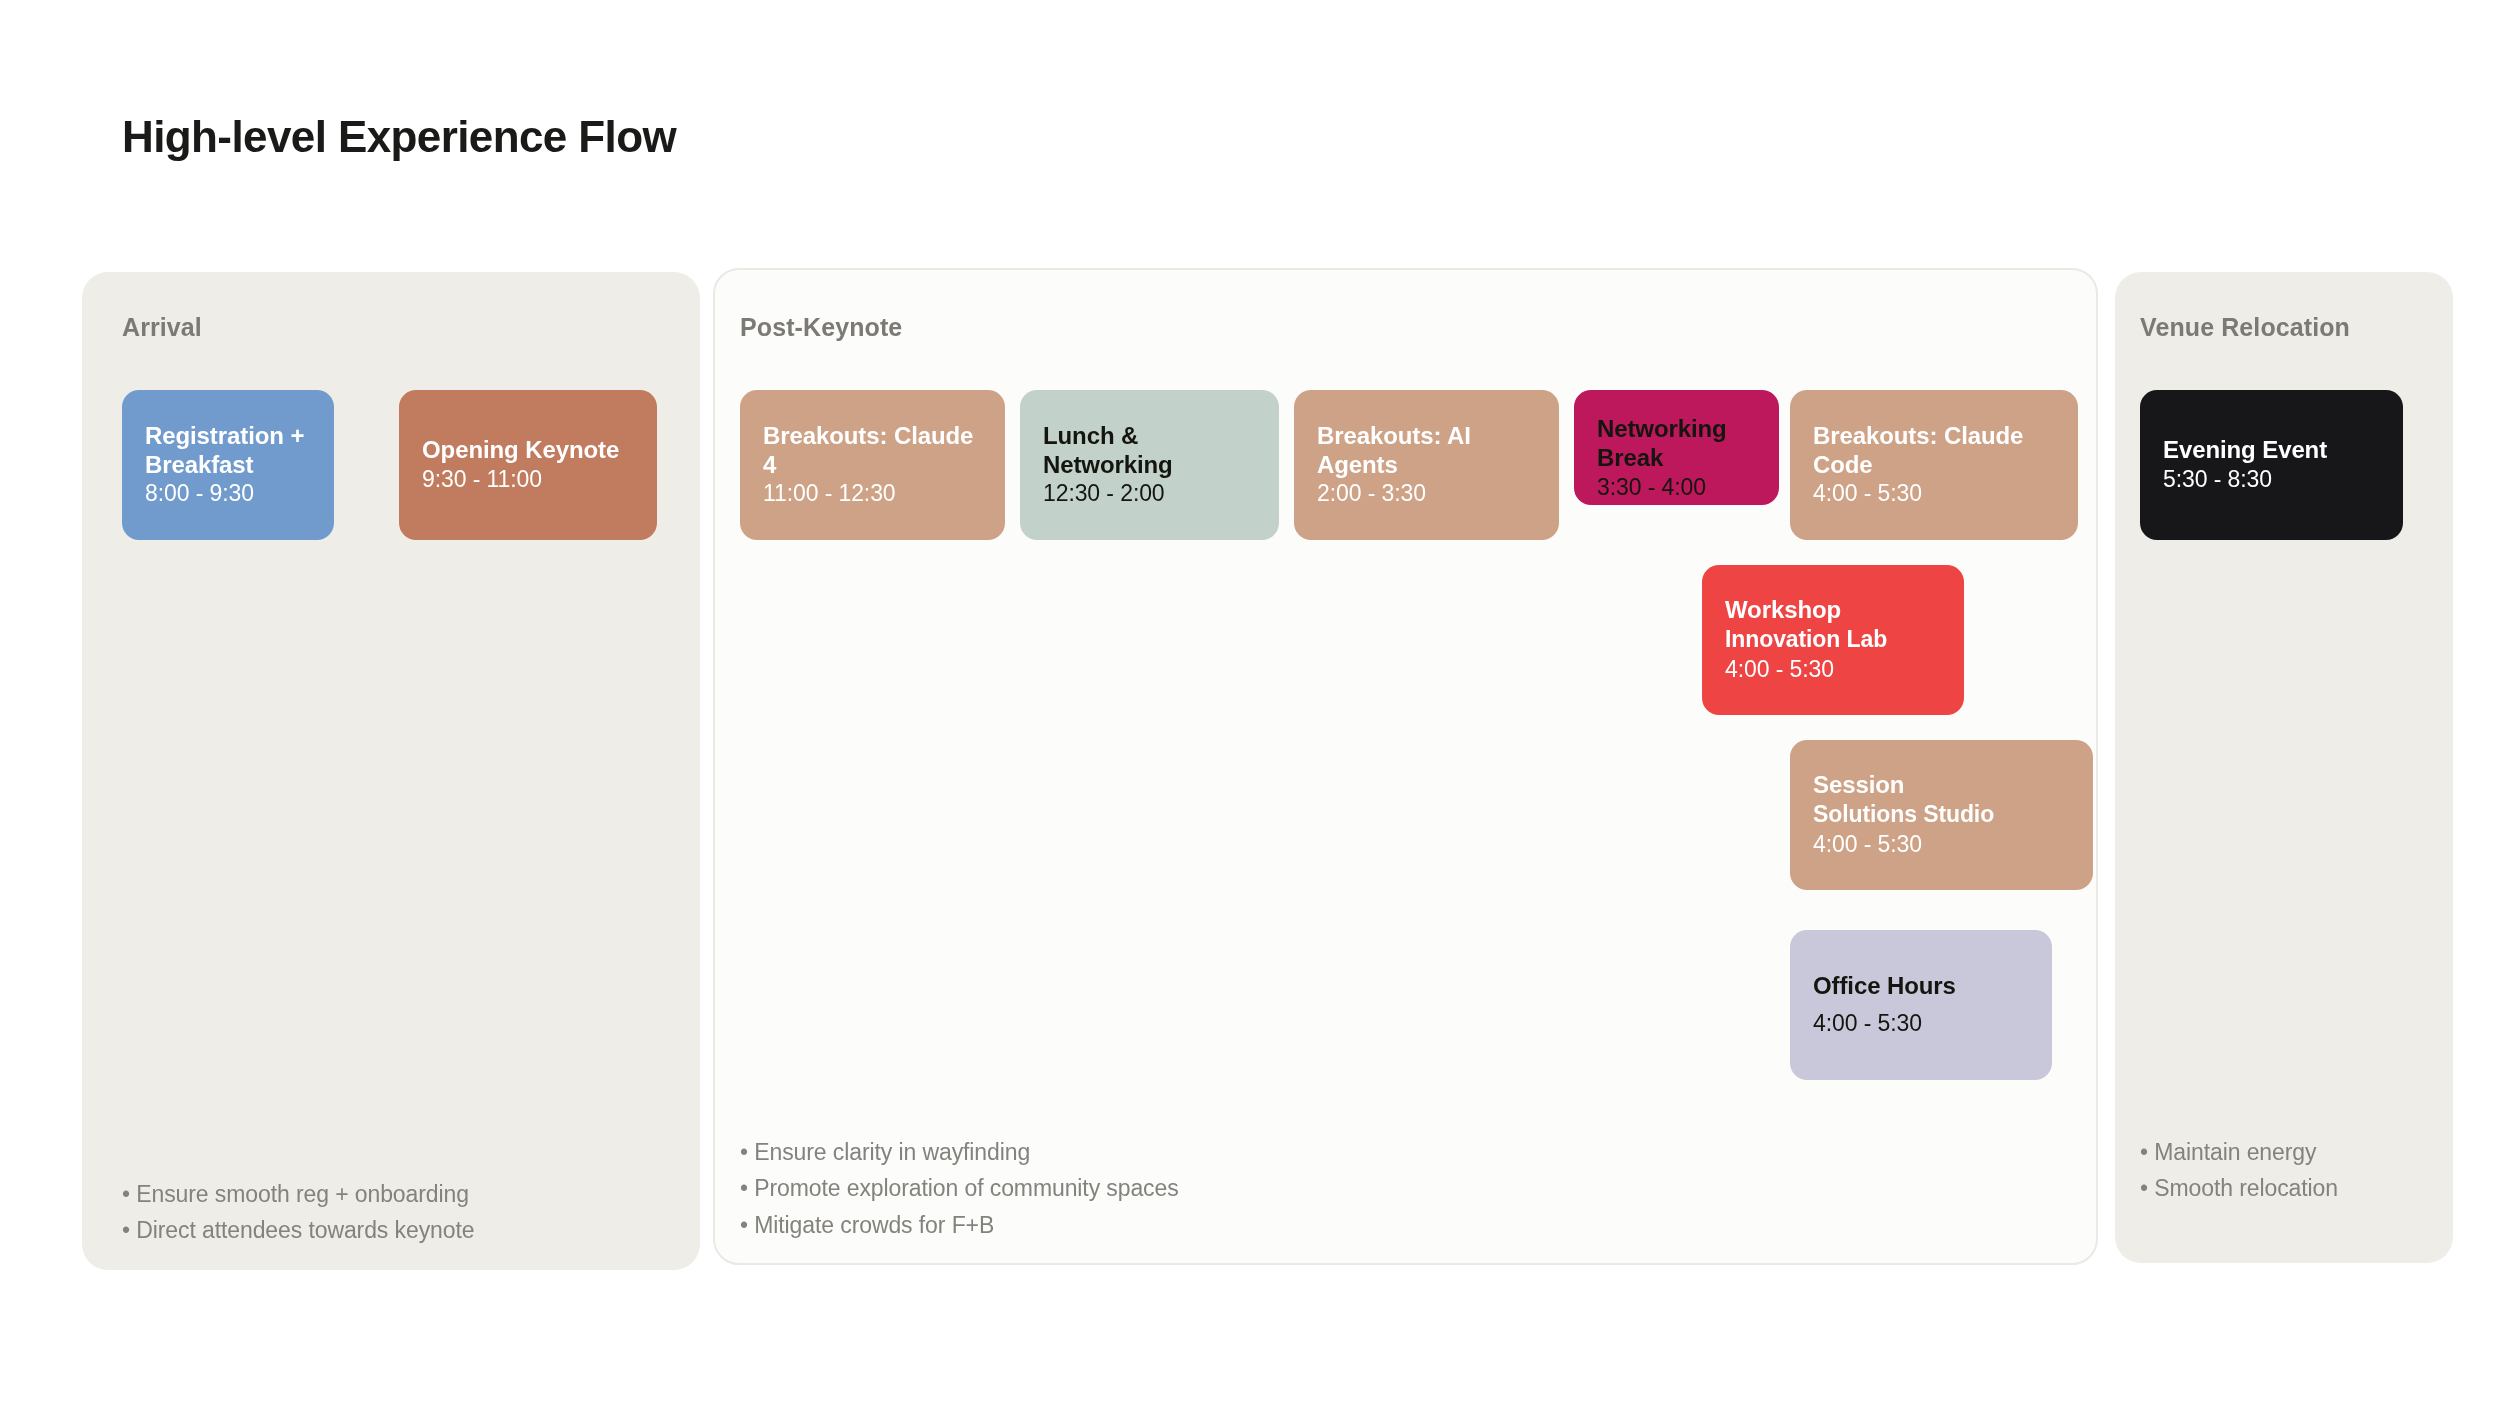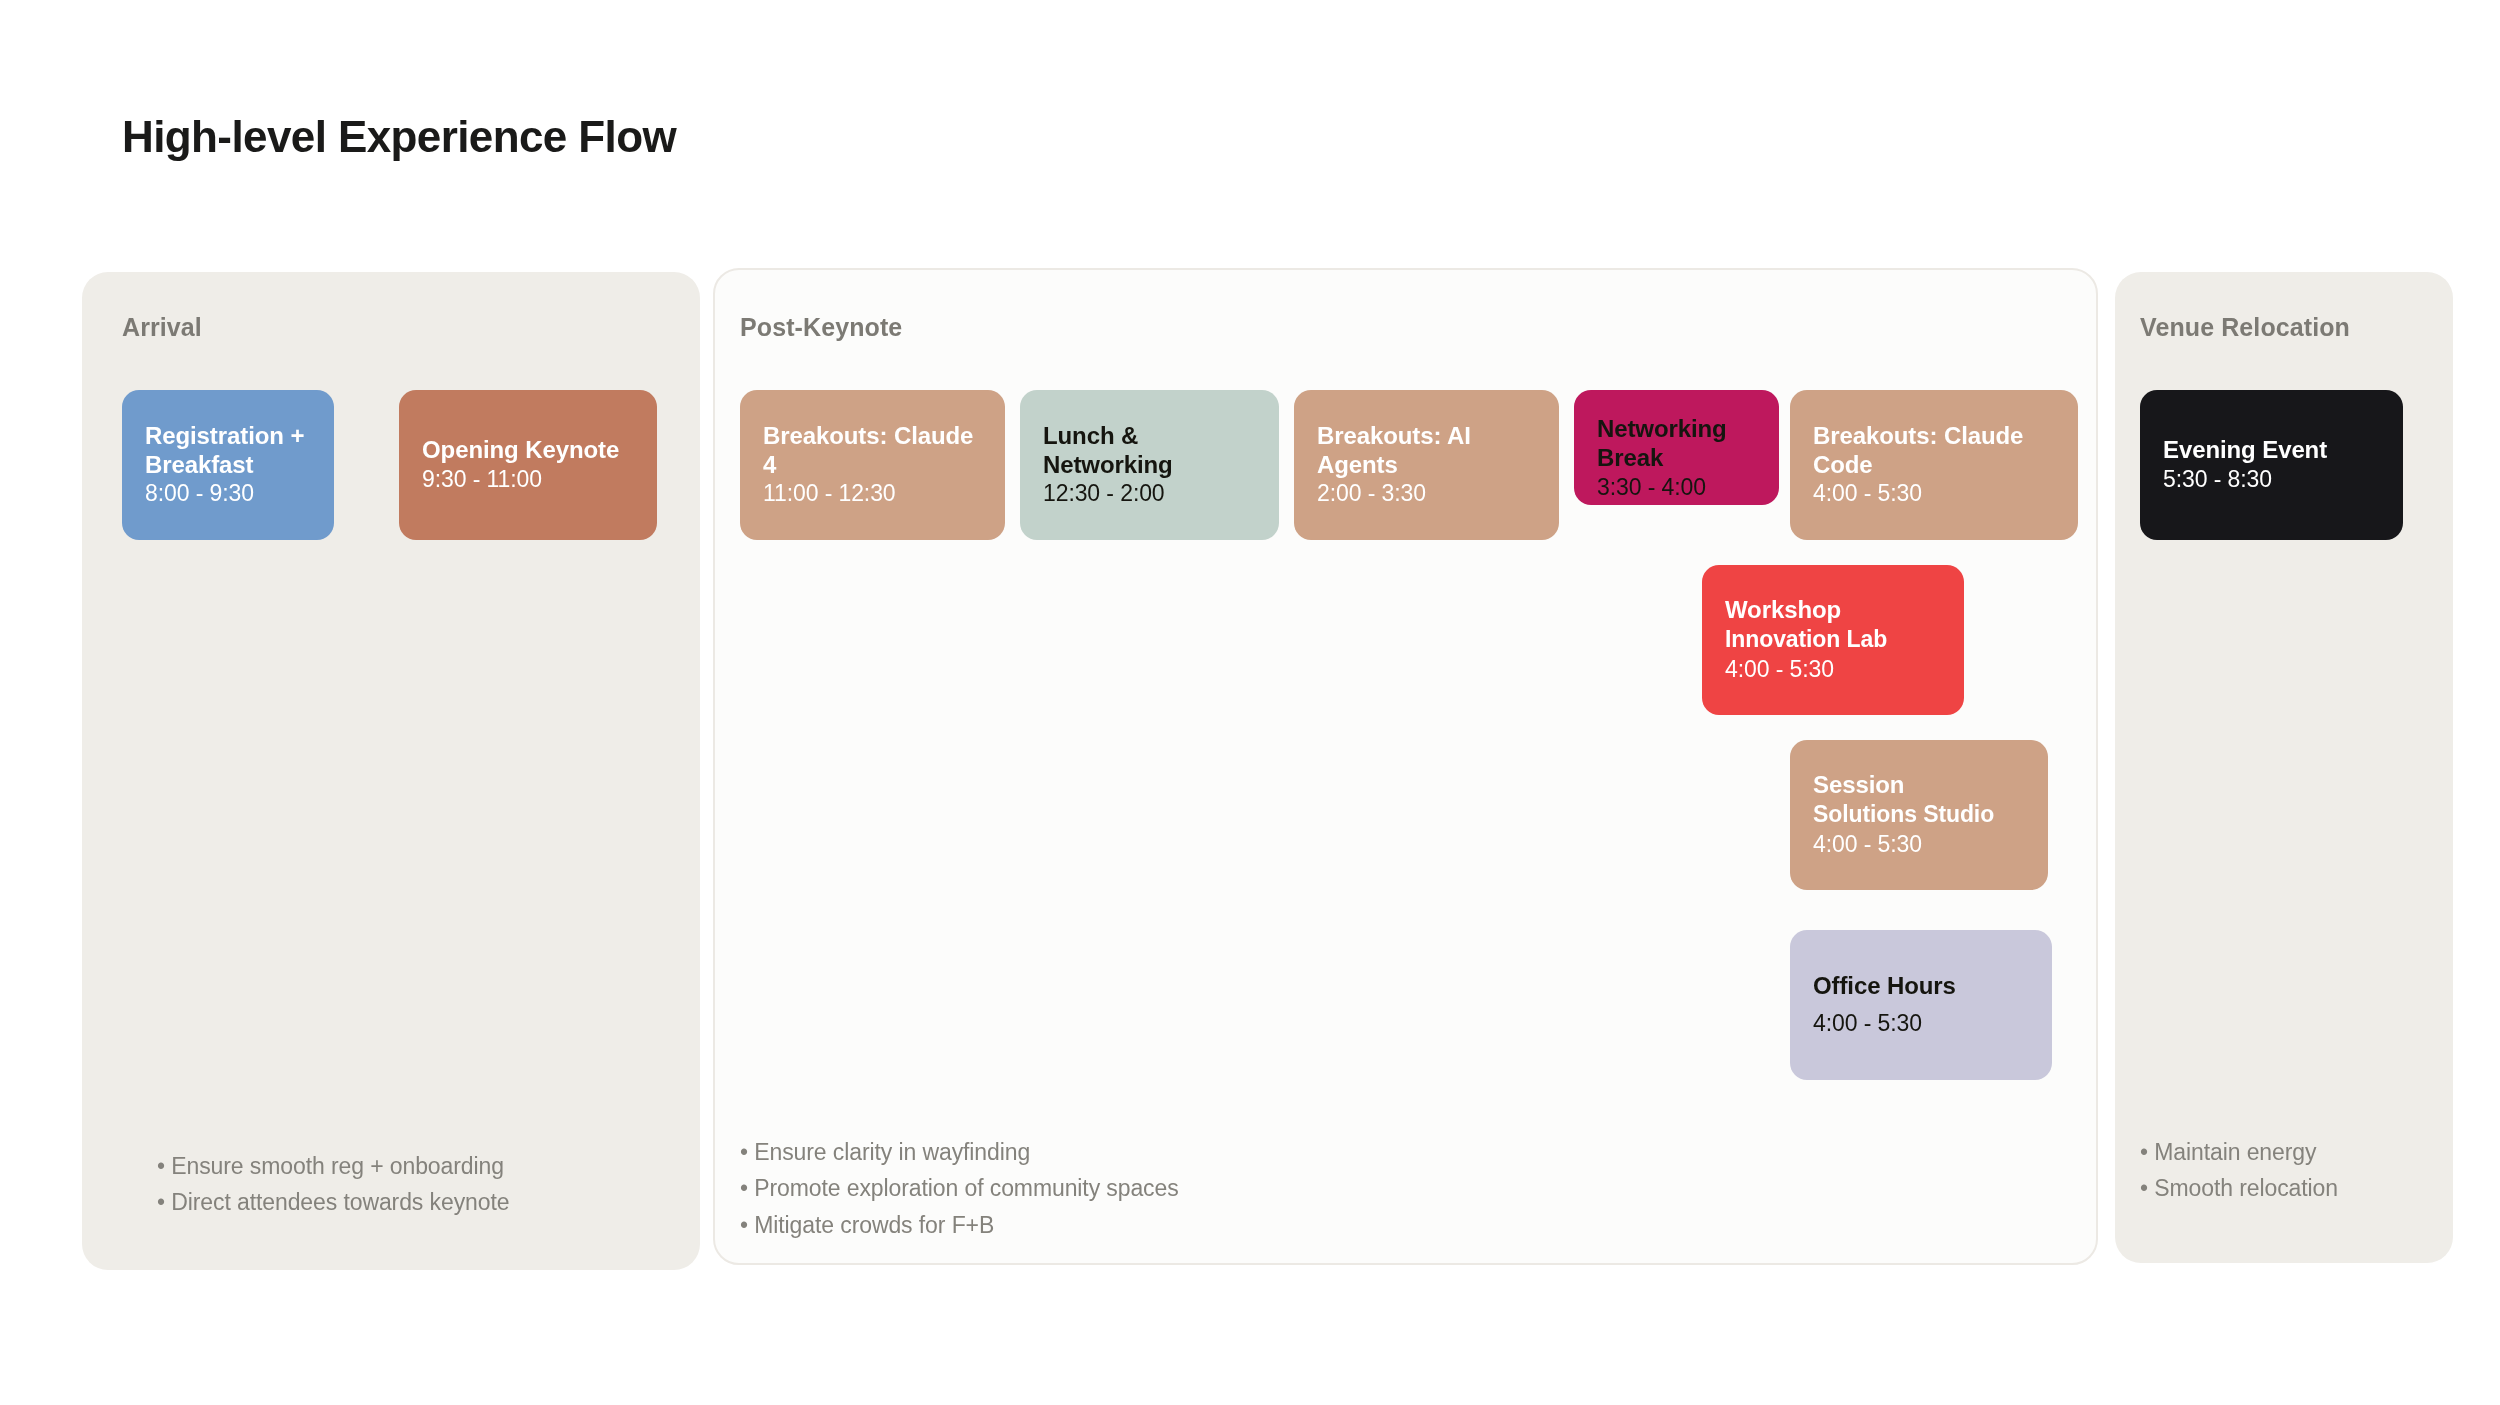--- a/index.html
+++ b/index.html
@@ -105,21 +105,21 @@
 
   
   .notes {
     position: absolute;
     font-size: 23px;
     line-height: 1.58;
     color: #84827c;
     letter-spacing: -0.1px;
     white-space: pre-line;
   }
-  .notes-arrival { left: 122px; top: 1148px; margin-left: 35px; }
+  .notes-arrival { left: 122px; top: 1176px; }
   .notes-post    { left: 740px; top: 1134px; }
   .notes-venue   { left: 2140px; top: 1134px; }
 </style>
 </head>
 <body>
 
 <div class="page-title">High-level Experience Flow</div>
 
 <div class="panel panel-arrival"></div>
 <div class="panel-label label-arrival">Arrival</div>
@@ -164,21 +164,21 @@
   <div class="c-title on-dark">Breakouts: Claude Code</div>
   <div class="c-time on-dark">4:00 - 5:30</div>
 </div>
 
 <div class="card" style="left:1702px; top:565px; width:262px; height:150px; background:#ef4444;">
   <div class="c-title on-dark">Workshop</div>
   <div class="c-sub on-dark">Innovation Lab</div>
   <div class="c-time on-dark">4:00 - 5:30</div>
 </div>
 
-<div class="card" style="left:1790px; top:740px; width:258px; height:150px; background:#cea286;">
+<div class="card" style="left:1790px; top:740px; width:303px; height:150px; background:#cea286;">
   <div class="c-title on-dark">Session</div>
   <div class="c-sub on-dark">Solutions Studio</div>
   <div class="c-time on-dark">4:00 - 5:30</div>
 </div>
 
 <div class="card" style="left:1790px; top:930px; width:262px; height:150px; background:#c9c8db;gap:9px;">
   <div class="c-title on-light">Office Hours</div>
   <div class="c-time on-light">4:00 - 5:30</div>
 </div>
 

